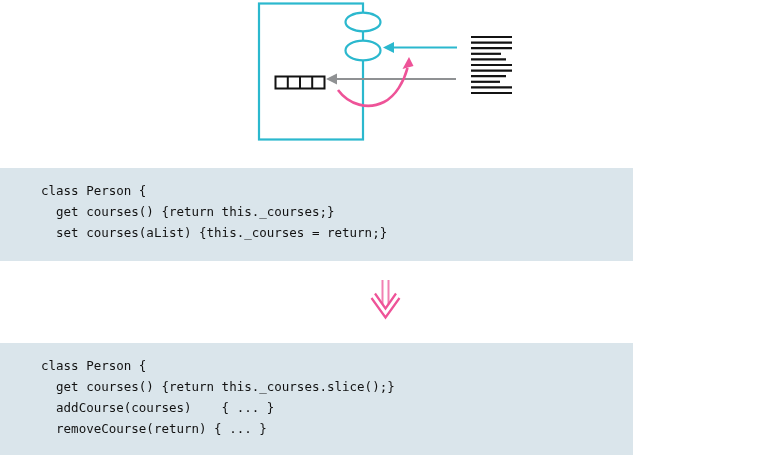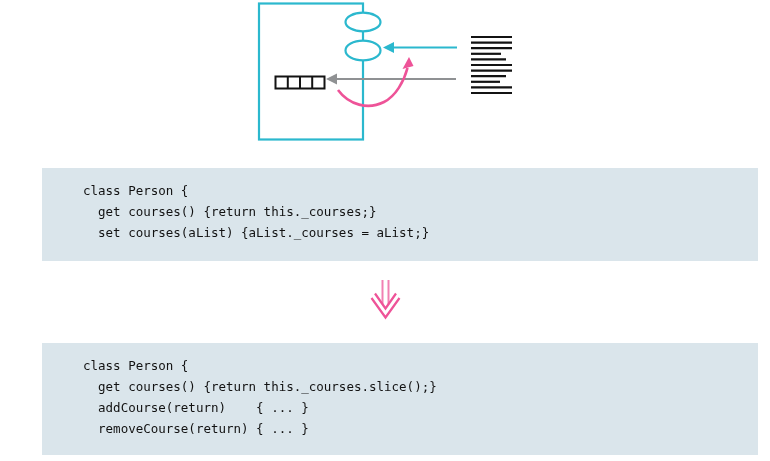--- a/index.html
+++ b/index.html
@@ -14,25 +14,24 @@
   .mid-arrow-svg{position:absolute;left:360px;top:272px;}
   
   .s-cyan{stroke:var(--cyan);}
   .s-gray{stroke:var(--gray);}
   .s-ink{stroke:var(--ink);}
   .s-pink{stroke:var(--pink);}
   .s-pink-soft{stroke:var(--pink-soft);}
   .f-none{fill:none;}
   .f-white{fill:#ffffff;}
   .codeblock{
-    position:absolute;left:0;width:716px;
+    position:absolute;left:0;width:633px;
     background:var(--code-bg);
     box-sizing:border-box;
     padding:12px 0 0 41px;
-    margin-left:42px;
   }
   .codeblock.before{top:168px;height:93px;}
   .codeblock.after{top:343px;height:112px;}
   .codeline{
     font-family:"DejaVu Sans Mono","Liberation Mono",monospace;
     font-size:12.5px;
     line-height:21px;
     color:var(--code-text);
     white-space:pre;
   }
@@ -80,28 +79,28 @@
     <line x1="471" y1="76.2" x2="506" y2="76.2"></line>
     <line x1="471" y1="81.8" x2="500" y2="81.8"></line>
     <line x1="471" y1="87.4" x2="512" y2="87.4"></line>
     <line x1="471" y1="93.0" x2="512" y2="93.0"></line>
   </g>
 </svg>
 
 <div class="codeblock before">
   <div class="codeline">class Person {</div>
   <div class="codeline">  get courses() {return this._courses;}</div>
-  <div class="codeline">  set courses(aList) {aList._courses = aList;}</div>
+  <div class="codeline">  set courses(aList) {this._courses = return;}</div>
 </div>
 
 <svg class="mid-arrow-svg" width="50" height="56" viewBox="360 272 50 56">
   <line x1="382.5" y1="280" x2="382.5" y2="304" class="s-pink-soft" stroke-width="2"></line>
   <line x1="388.5" y1="280" x2="388.5" y2="304" class="s-pink-soft" stroke-width="2"></line>
   <polyline points="371.5,298 385.5,317.5 399.5,298" class="s-pink f-none" stroke-width="2.2"></polyline>
   <polyline points="375,293.5 385.5,308.5 396,293.5" class="s-pink f-none" stroke-width="2.2"></polyline>
 </svg>
 
 <div class="codeblock after">
   <div class="codeline">class Person {</div>
   <div class="codeline">  get courses() {return this._courses.slice();}</div>
-  <div class="codeline">  addCourse(return)    { ... }</div>
+  <div class="codeline">  addCourse(courses)    { ... }</div>
   <div class="codeline">  removeCourse(return) { ... }</div>
 </div>
 
 </body></html>

